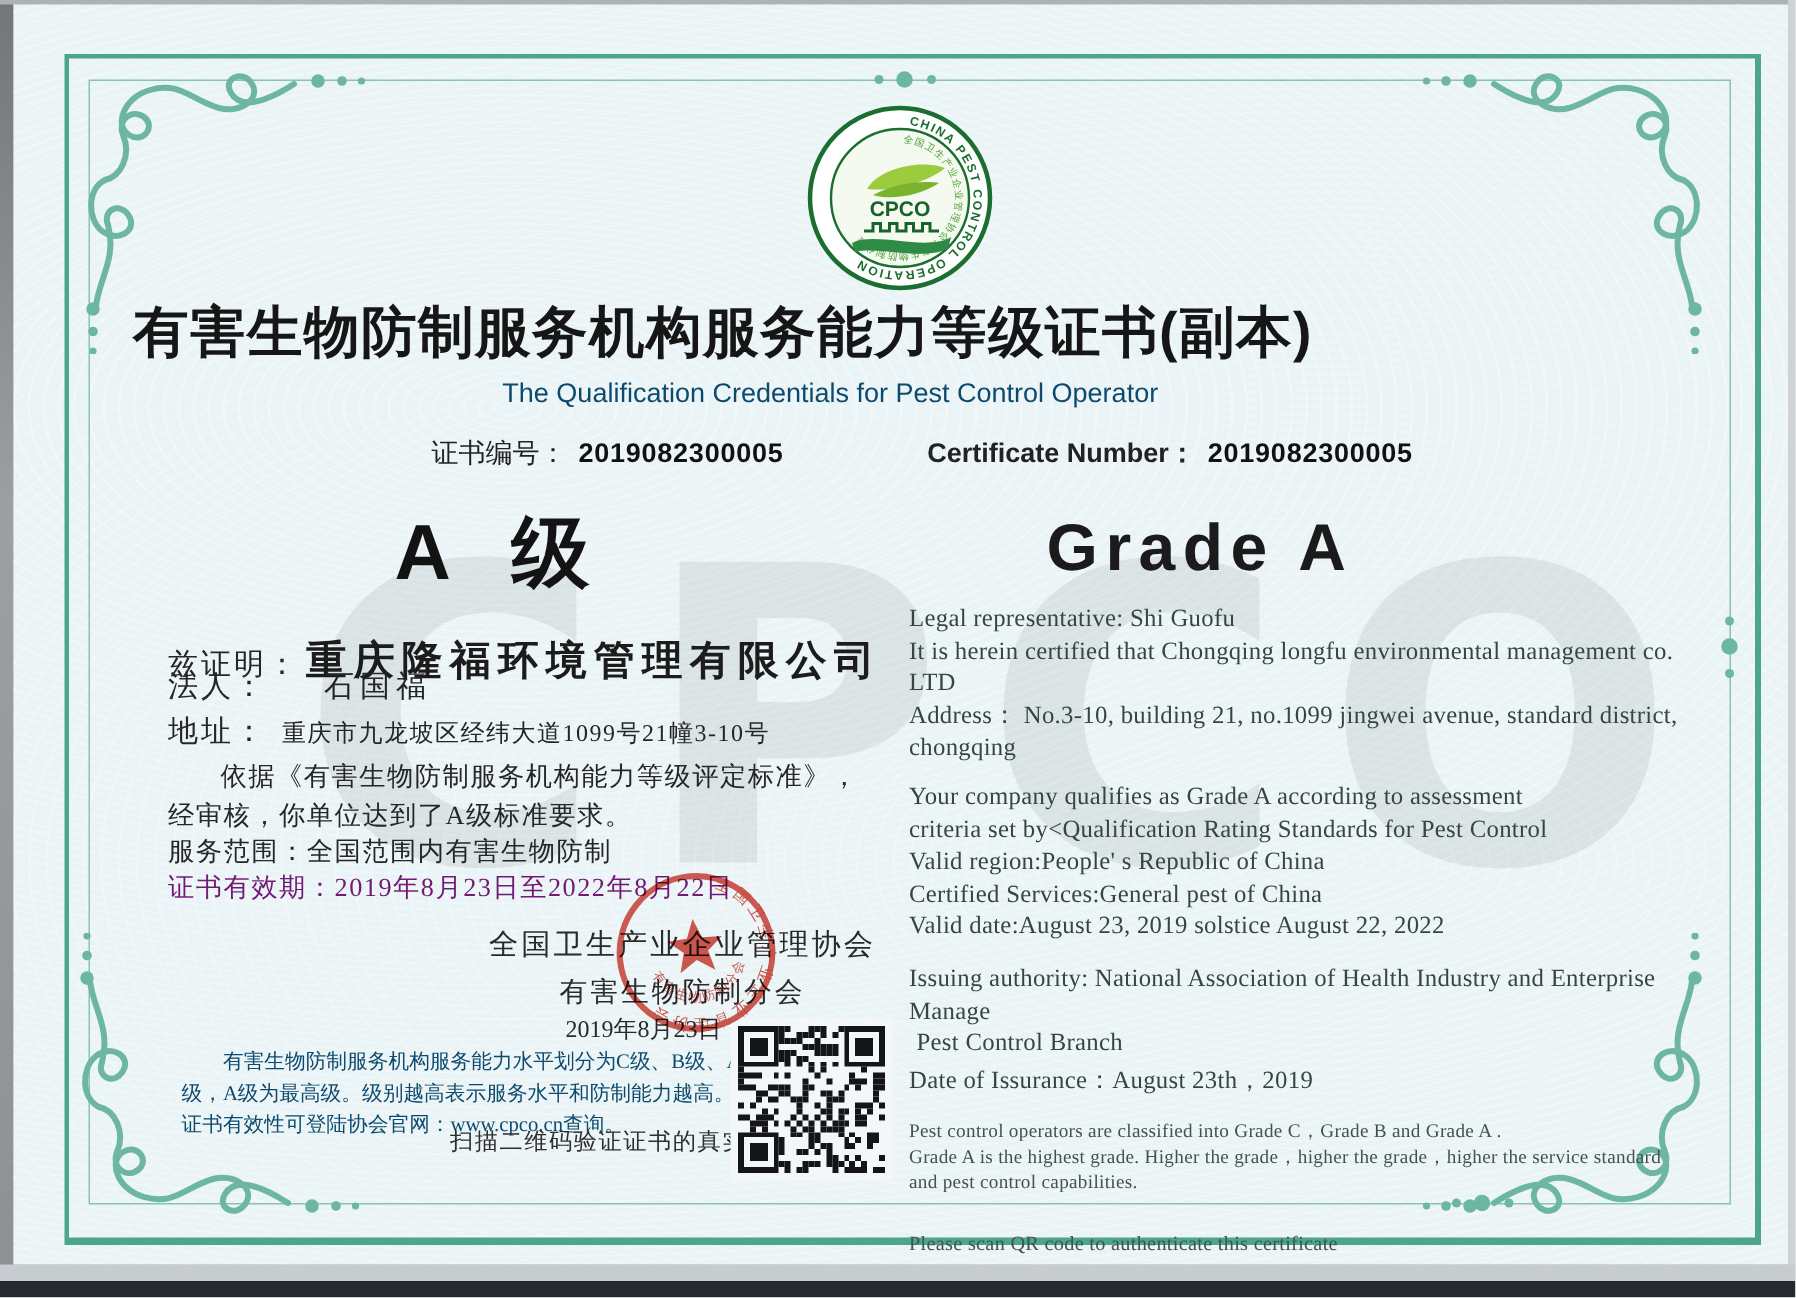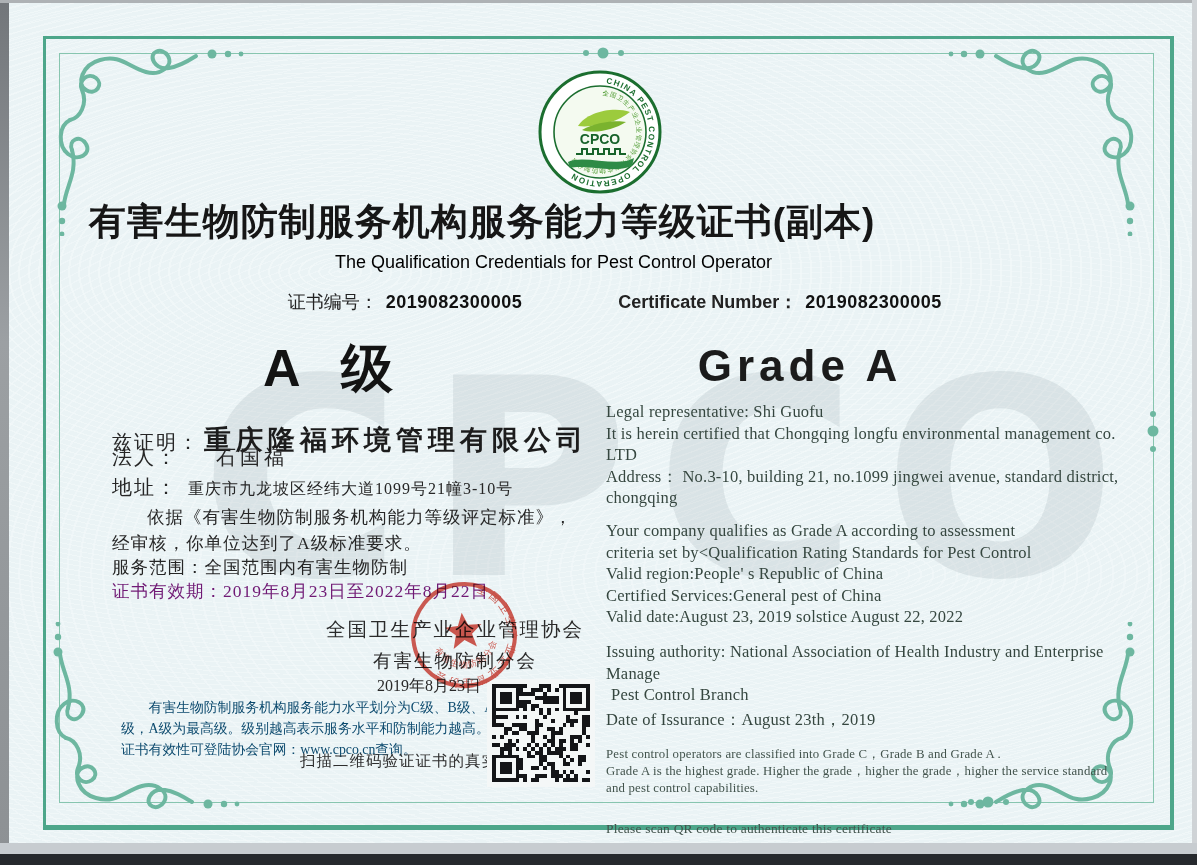--- a/index.html
+++ b/index.html
@@ -26,21 +26,21 @@
   .beads{position:absolute;z-index:2;}
   
   .watermark{position:absolute;left:200px;top:320px;width:860px;z-index:1;
      font-family:"DejaVu Sans",sans-serif;font-weight:700;font-size:275px;letter-spacing:26px;
      color:rgba(148,166,172,.20);user-select:none;}
   .content{position:absolute;inset:0;z-index:3;}
   
   .logo{position:absolute;left:538px;top:70px;width:124px;height:124px;}
   .title{position:absolute;left:0;top:197px;width:964px;text-align:center;
          font-size:37px;font-weight:700;letter-spacing:1px;color:#161616;}
-  .subtitle{position:absolute;left:0;top:252px;width:1107px;text-align:center;font-size:18px;color:#000000;}
+  .subtitle{position:absolute;left:0;top:252px;width:1107px;text-align:center;font-size:18px;color:#0c4a6e;}
   .certno{position:absolute;top:290px;font-size:18px;white-space:nowrap;}
   .certno .lab{font-family:"Liberation Serif",serif;color:#222;}
   .certno .val{font-weight:600;letter-spacing:.5px;color:#111;margin-left:8px;}
   .certno-zh{left:240px;width:330px;text-align:center;}
   .certno-en{left:615px;width:330px;text-align:center;}
   .certno-en .lab{font-family:"Liberation Sans",sans-serif;font-weight:600;}
   
   .grade-zh{position:absolute;left:225px;top:334px;width:220px;text-align:center;
             font-size:52px;font-weight:700;letter-spacing:14px;color:#131313;}
   .row-zh{position:absolute;left:112px;font-family:"Liberation Serif",serif;color:#262626;}

